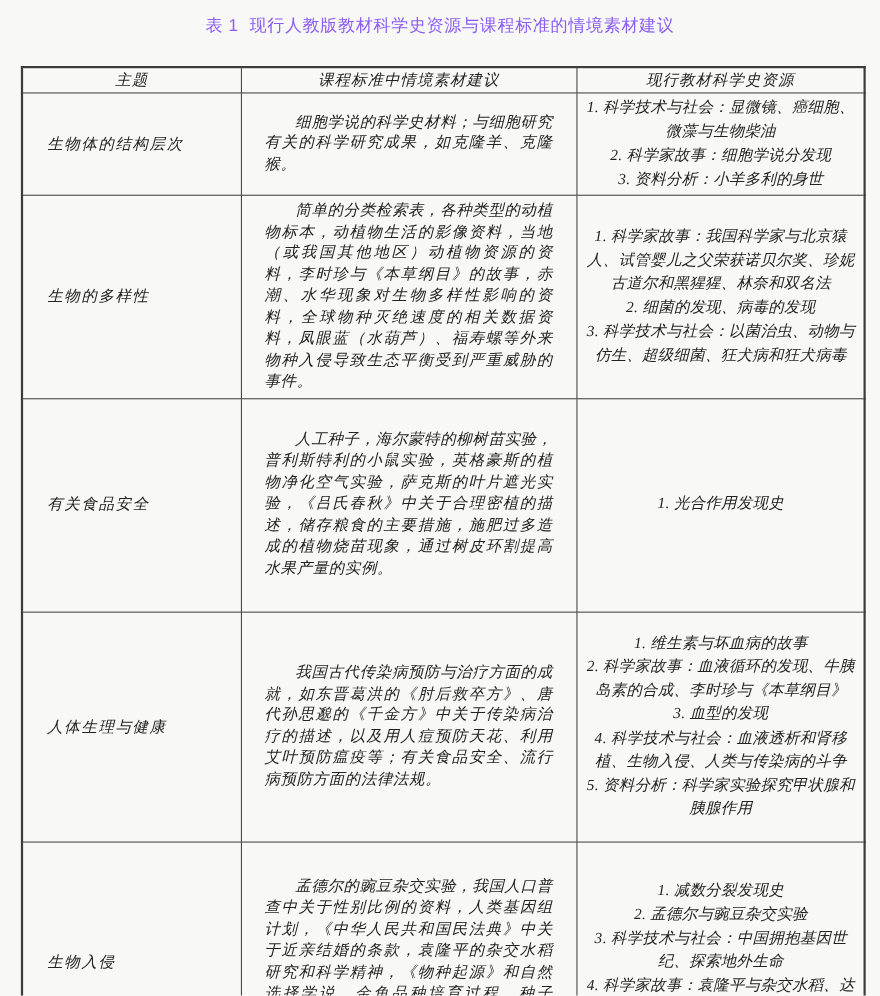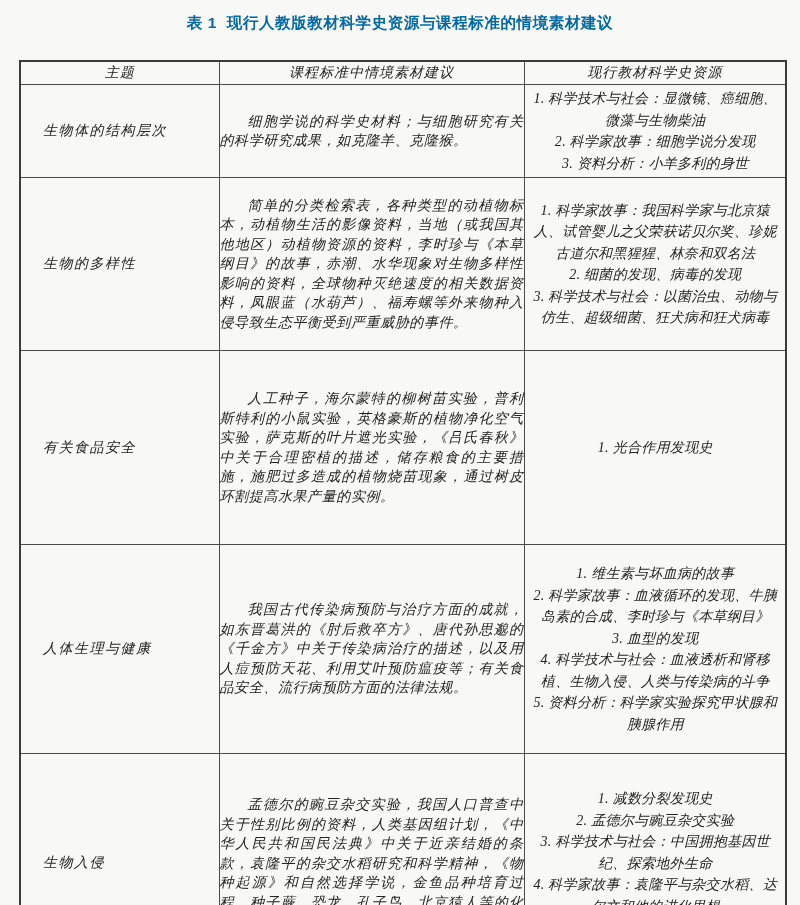--- a/index.html
+++ b/index.html
@@ -9,24 +9,24 @@
     background: #f8f8f6;
     color: #222;
     font-family: "Liberation Serif", "DejaVu Serif", serif;
     position: relative;
     overflow: hidden;
   }
   .doc-title {
     padding-top: 13px;
     text-align: center;
     font-family: "Liberation Sans", "DejaVu Sans", sans-serif;
-    font-weight: bold;
+    font-weight: normal;
     font-size: 15.5px;
     letter-spacing: 0.6px;
-    color: #0369a1;
+    color: #8b5cf6;
     white-space: pre;
   }
   table.main {
     position: absolute;
     left: 19px; top: 60px;
     width: 766px;
     border-collapse: collapse;
     table-layout: fixed;
     border: 2px solid #3b3b3b;
   }
@@ -46,21 +46,21 @@
   tr.h0 td { height: 88px; }
   tr.h1 td { height: 173px; }
   tr.h2 td { height: 194px; }
   tr.h3 td { height: 209px; }
   tr.h4 td { height: 220px; }
   td.c-topic {
     font-style: italic;
     font-size: 14px;
     letter-spacing: 1.5px;
   }
-  td.c-sugg { padding: 4px 0; }
+  td.c-sugg { padding: 4px 21px; }
   .para {
     margin: 0;
     text-indent: 2em;
     text-align: justify;
     font-style: italic;
     font-size: 14px;
     line-height: 19.5px;
     letter-spacing: 0.6px;
   }
   td.c-res { padding: 3px 5px 3px 6px; }

